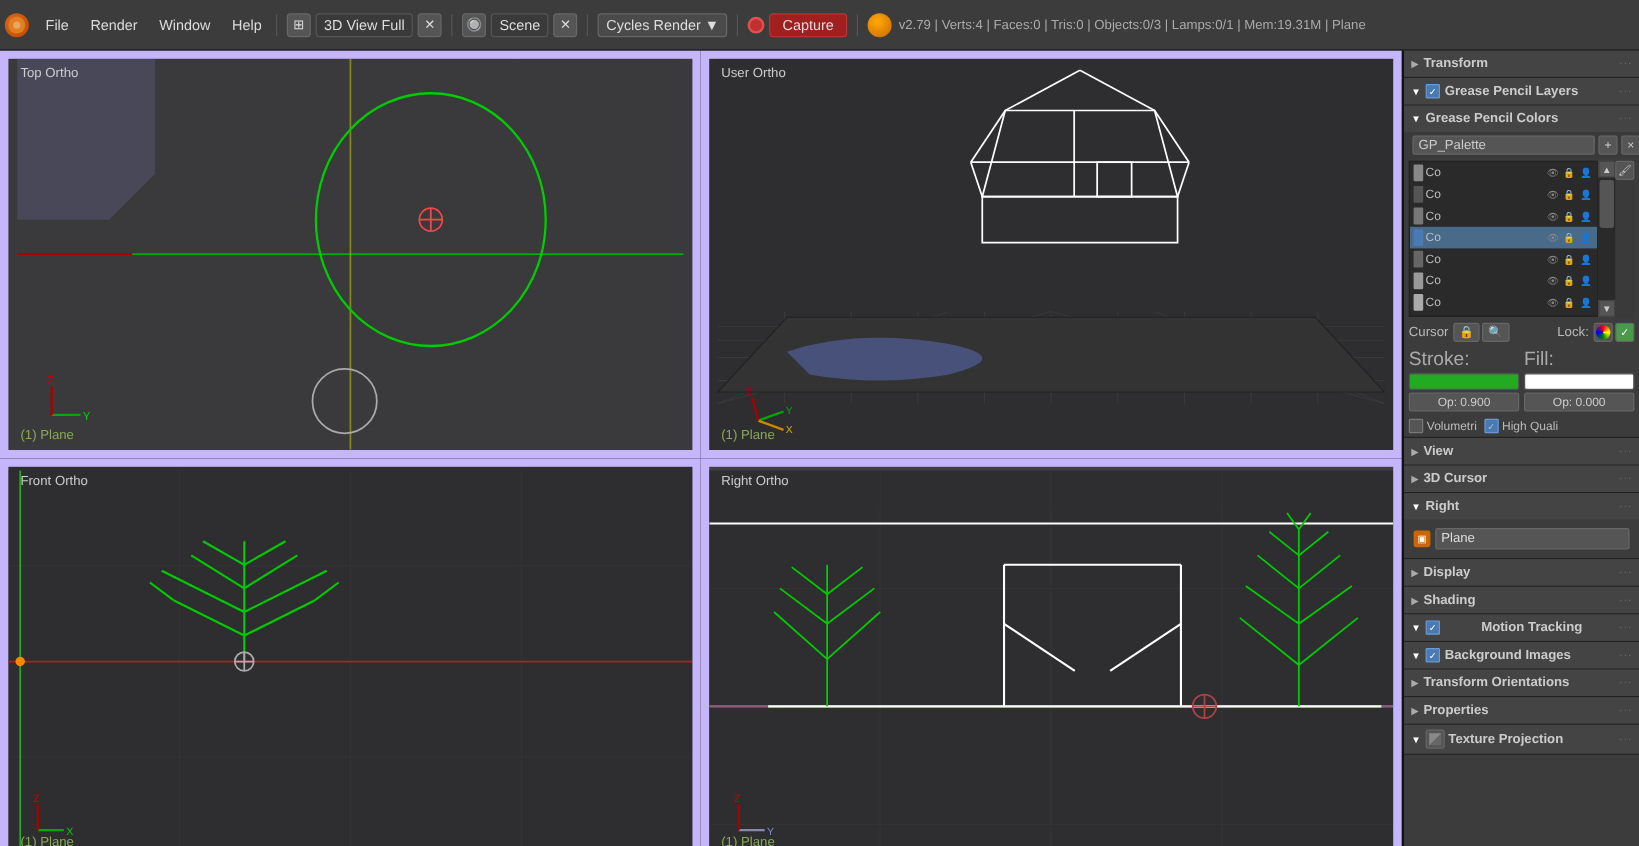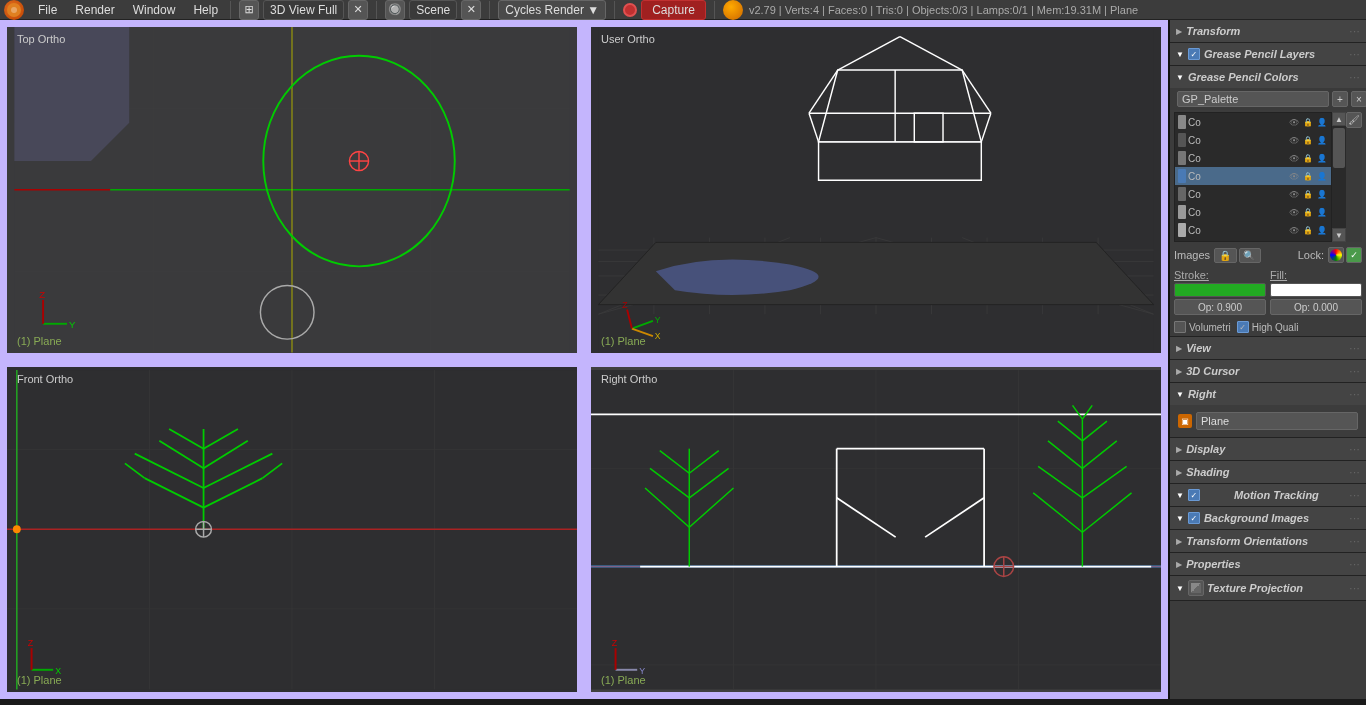--- a/index.html
+++ b/index.html
@@ -9,21 +9,21 @@
       overflow: hidden;
       background: #1a1a1a;
       font-family: 'Arial', sans-serif;
       font-size: 11px;
       color: #ccc;
     }
 
     
     #topbar {
       width: 100%;
-      height: 20px;
+      height: 42px;
       background: #3c3c3c;
       display: flex;
       align-items: center;
       padding: 0 4px;
       gap: 2px;
       border-bottom: 1px solid #222;
       position: relative;
       z-index: 100;
     }
     .topbar-logo {
@@ -199,21 +199,20 @@
       margin-right: 4px;
       color: #aaa;
       flex-shrink: 0;
     }
 
     .panel-header-title {
       font-size: 11px;
       color: #ccc;
       font-weight: bold;
       flex: 1;
-      font-style: italic;
     }
 
     .panel-header-dots {
       font-size: 11px;
       color: #666;
     }
 
     .panel-content {
       padding: 4px;
     }
@@ -307,24 +306,23 @@
     
     .stroke-fill-row {
       display: flex;
       padding: 3px 4px;
       gap: 4px;
     }
     .stroke-section, .fill-section {
       flex: 1;
     }
     .sf-label {
-      font-size: 11px;
+      font-size: 16px;
       color: #aaa;
       margin-bottom: 2px;
-      text-decoration: underline;
     }
     .sf-color-bar {
       height: 14px;
       border-radius: 2px;
       border: 1px solid #555;
     }
     .sf-opacity {
       background: #555;
       border: 1px solid #666;
       border-radius: 2px;
@@ -876,21 +874,21 @@
           </div>
           <div class="scroll-btn">▼</div>
         </div>
 
         <div style="display:flex;flex-direction:column;background:#3a3a3a;width:16px;">
           <div style="width:16px;height:16px;background:#555;border:1px solid #666;border-radius:2px;display:flex;align-items:center;justify-content:center;font-size:9px;cursor:pointer;color:#ccc;">🖌</div>
         </div>
       </div>
 
       <div class="isolate-lock-row">
-        <span>Images</span>
+        <span>Cursor</span>
         <div style="display:flex;gap:2px;">
           <div class="small-btn">🔒</div>
           <div class="small-btn">🔍</div>
         </div>
         <span style="flex:1;"></span>
         <span>Lock:</span>
         <div style="display:flex;gap:2px;">
           <div class="color-icon-btn">
             <div style="width:12px;height:12px;background:conic-gradient(red,yellow,green,blue,red);border-radius:50%;"></div>
           </div>

